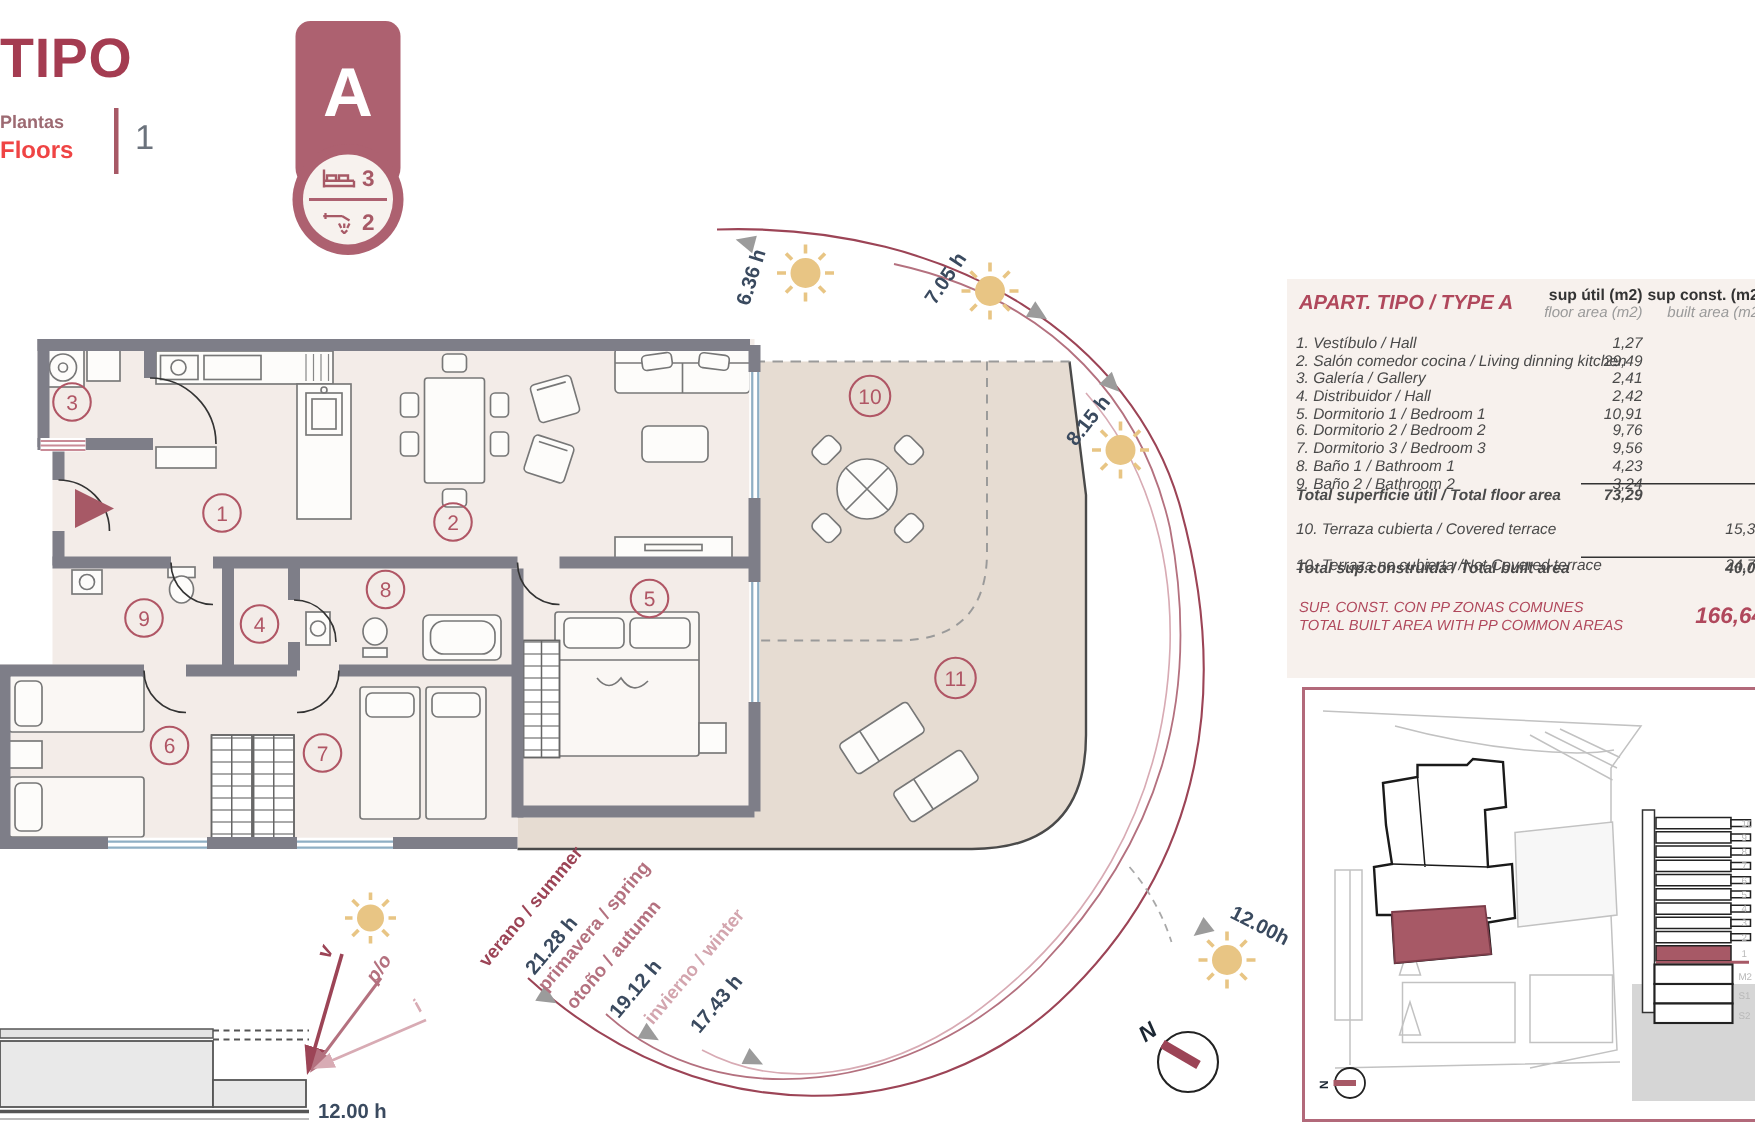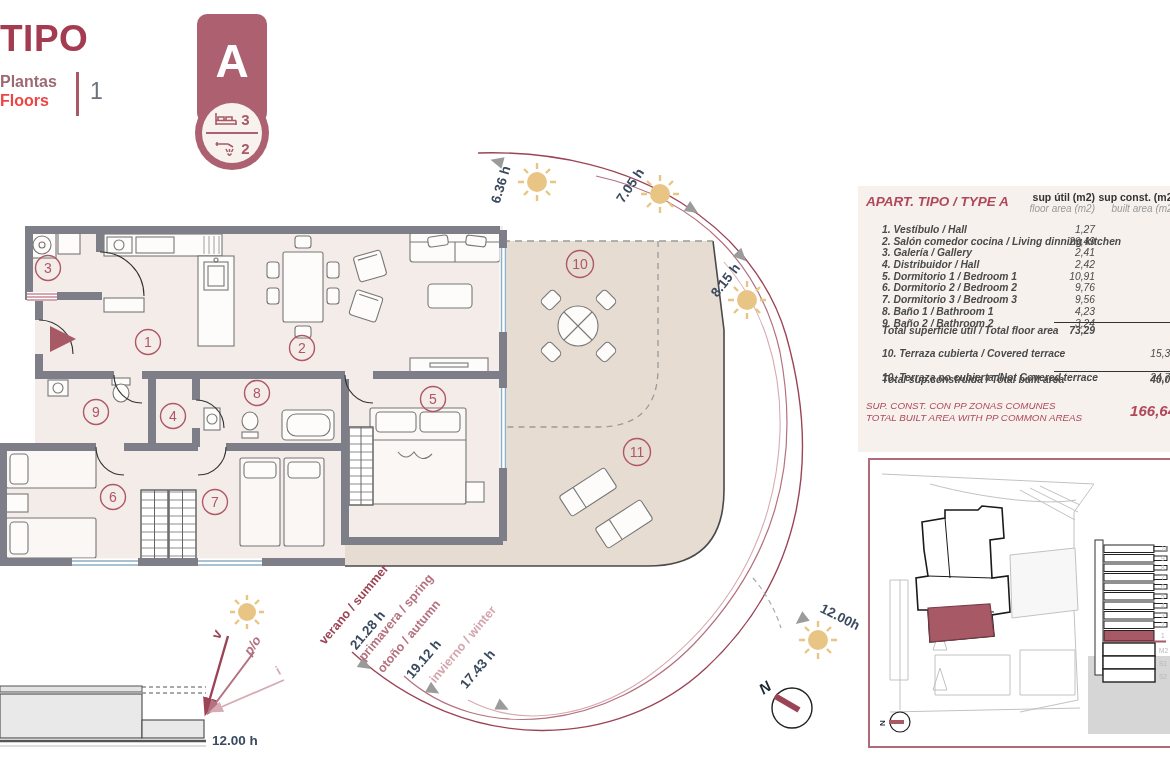--- a/index.html
+++ b/index.html
@@ -4,21 +4,21 @@
 <style>
   html,body{margin:0;padding:0;}
   body{width:1170px;height:760px;position:relative;overflow:hidden;background:#ffffff;
        font-family:"Liberation Sans",sans-serif;}
   .abs{position:absolute;}
   
   .hdr{left:0;top:22px;width:180px;}
   .t-es{font-size:37px;font-weight:800;color:#a43c51;line-height:34px;letter-spacing:.5px;}
   .t-en{font-size:35px;font-weight:800;color:#8e96a0;line-height:32px;letter-spacing:.5px;}
   .pf{margin-top:16px;position:relative;height:48px;}
-  .p-es{font-size:16px;font-weight:700;color:#9d6a72;line-height:19px;}
+  .p-es{font-size:12px;font-weight:700;color:#9d6a72;line-height:19px;}
   .p-en{font-size:16px;font-weight:700;color:#ef4444;line-height:19px;}
   .vbar{position:absolute;left:76px;top:0;width:3px;height:44px;background:#a75966;}
   .fl1{position:absolute;left:90px;top:6px;font-size:23px;color:#6b727c;}
   
   .ribbon{left:197px;top:14px;width:70px;height:112px;background:#ad6170;border-radius:10px 10px 14px 14px;}
   .bletter{left:197px;top:34px;width:70px;text-align:center;font-size:46px;font-weight:800;color:#fff;}
   .bcirc{left:195px;top:96px;width:74px;height:74px;border-radius:50%;background:#ad6170;}
   .bcirc-in{left:202px;top:103px;width:60px;height:60px;border-radius:50%;background:#f7f2ee;}
   .bdiv{left:206px;top:132px;width:52px;height:2px;background:#ad6170;}
   .brow{left:206px;width:52px;height:24px;display:flex;align-items:center;justify-content:center;gap:3px;}
@@ -26,21 +26,21 @@
   .brow.top{top:107px;} .brow.bot{top:136px;}
   
   .atable{left:858px;top:186px;width:316px;height:266px;background:#f7f1ed;font-style:italic;color:#4a4a4a;}
   .atitle{position:absolute;left:8px;top:8px;font-size:13.5px;font-weight:800;color:#b0485c;}
   .colhead{position:absolute;top:4px;text-align:right;line-height:12px;font-style:normal;}
   .colhead b{font-size:10.5px;color:#333;}
   .colhead i{font-size:10px;color:#9a9a9a;display:block;font-style:italic;}
   .ch1{right:79px;} .ch2{right:-2px;}
   .trows{position:absolute;left:0;top:38px;right:0;}
   .trow{position:relative;height:11.7px;font-size:10.3px;line-height:11.7px;}
-  .tlabel{position:absolute;left:24px;white-space:nowrap;font-weight:bold;}
+  .tlabel{position:absolute;left:6px;white-space:nowrap;}
   .tnum{position:absolute;}
   .u{right:79px;} .c{right:-2px;}
   .rule{position:absolute;height:1px;background:#333;right:0;left:196px;}
   .totrow{position:absolute;left:0;right:0;font-weight:700;font-size:10.3px;}
   .grand{position:absolute;left:8px;top:214px;font-size:9.8px;font-weight:400;color:#b0485c;line-height:11.5px;}
   .grandval{position:absolute;right:-2px;top:216px;font-size:15px;font-weight:800;color:#b0485c;}
   
   .sitebox{left:868px;top:458px;width:310px;height:290px;border:2px solid #b2697a;background:#fff;box-sizing:border-box;}
   svg text{font-family:"Liberation Sans",sans-serif;}
 </style>

